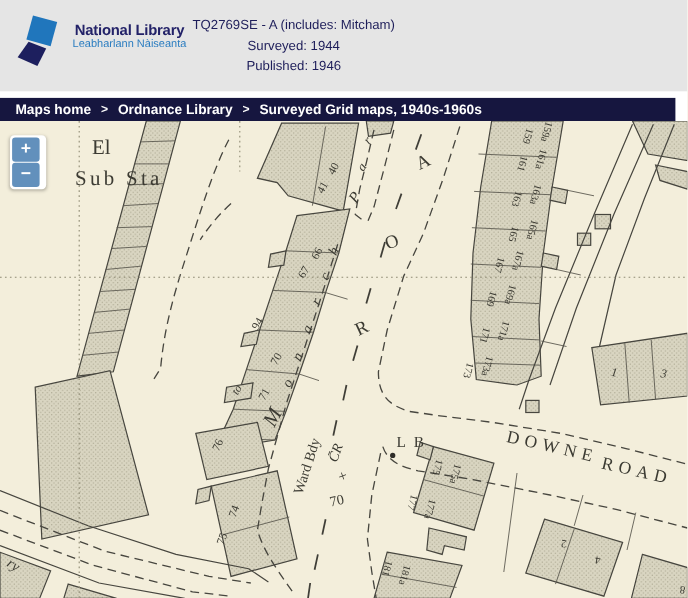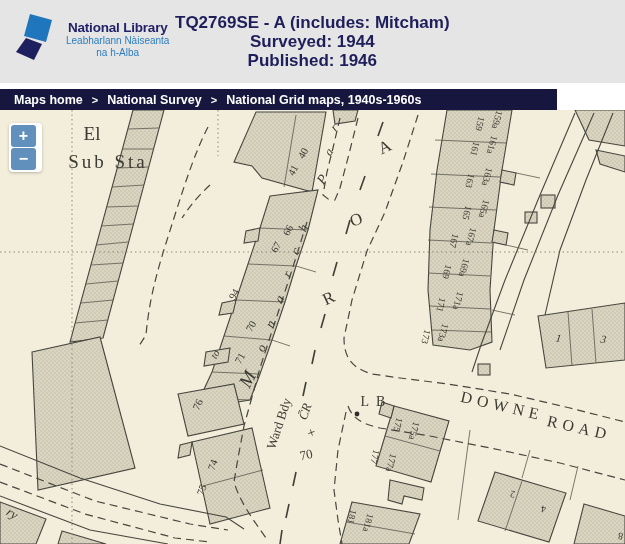--- a/index.html
+++ b/index.html
@@ -7,24 +7,24 @@
   .page{position:relative;width:625px;height:544px;}
 
   
   .header{position:relative;height:83px;background:#e5e5e5;text-align:center;}
   .logo{position:absolute;left:12px;top:12px;display:flex;}
   .logo-mark{width:48px;height:58px;position:relative;flex:0 0 auto;}
   .logo-text{margin-left:6px;padding-top:8px;}
   .logo-line{font-weight:bold;font-size:13.5px;line-height:15px;color:#232268;letter-spacing:-0.2px;}
   .logo-gaelic{font-size:10px;line-height:12px;color:#2b7dc0;font-weight:normal;}
   .title-block{position:absolute;left:175px;top:13px;}
-  .title-line{font-weight:bold;font-size:17px;line-height:19px;color:#1e1e5a;}
-
-  
-  .breadcrumb{position:absolute;top:89px;left:0;width:557px;height:21px;background:#16163f;
+  .title-line{font-weight:normal;font-size:12px;line-height:19px;color:#1e1e5a;}
+
+  
+  .breadcrumb{position:absolute;top:89px;left:0;width:614px;height:21px;background:#16163f;
     color:#ffffff;font-size:12.5px;font-weight:bold;display:flex;align-items:center;padding-left:14px;box-sizing:border-box;}
   .breadcrumb .sep{margin:0 9px;font-size:11px;}
   .breadcrumb a{color:#ffffff;text-decoration:none;cursor:pointer;}
 
   
   .map-wrap{position:absolute;top:110px;left:0;width:625px;height:434px;background:#f3eedb;}
   svg text{font-family:"Liberation Serif","DejaVu Serif",serif;fill:#3c3b33;}
   .bld{fill:url(#stipple);stroke:#47463f;stroke-width:1.1;}
   .ln{fill:none;stroke:#47463f;stroke-width:1.1;}
   .thin{fill:none;stroke:#5a584f;stroke-width:0.8;}
@@ -49,36 +49,35 @@
     <div class="logo">
       <div class="logo-mark">
         <svg width="48" height="58" viewBox="0 0 48 58">
           <polygon points="18,2 40,8 34,30 12,24" fill="#2076bc"></polygon>
           <polygon points="14,26 30,32 22,48 4,40" fill="#1d1f5e"></polygon>
         </svg>
       </div>
       <div class="logo-text">
         <div class="logo-line">National Library</div>
         <div class="logo-gaelic">Leabharlann Nàiseanta</div>
-        <div class="logo-gaelic">na h-Alba</div>
       </div>
     </div>
     <div class="title-block">
       <div class="title-line">TQ2769SE - A (includes: Mitcham)</div>
       <div class="title-line">Surveyed: 1944</div>
       <div class="title-line">Published: 1946</div>
     </div>
   </div>
 
   <div class="breadcrumb">
     <a>Maps home</a>
     <span class="sep">&gt;</span>
-    <a>National Survey</a>
+    <a>Ordnance Library</a>
     <span class="sep">&gt;</span>
-    <a>National Grid maps, 1940s-1960s</a>
+    <a>Surveyed Grid maps, 1940s-1960s</a>
   </div>
 
   <div class="map-wrap">
     <svg width="625" height="434" viewBox="0 0 625 434">
       <defs>
         <pattern id="stipple" width="4" height="4" patternUnits="userSpaceOnUse">
           <rect width="4" height="4" fill="#d9d5c1"></rect>
           <circle cx="1" cy="1" r="0.55" fill="#a9a58e"></circle>
           <circle cx="3" cy="3" r="0.55" fill="#a9a58e"></circle>
         </pattern>

